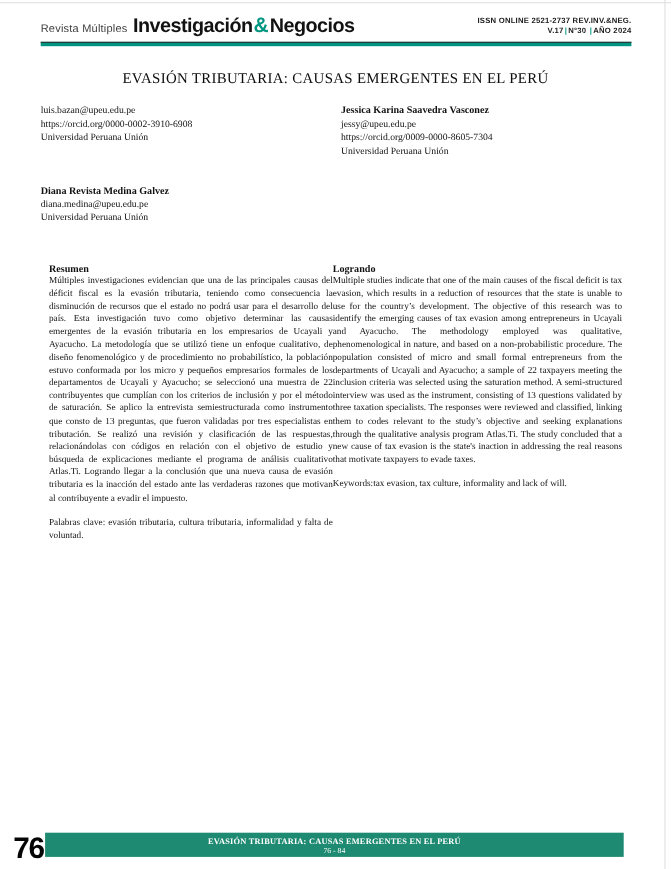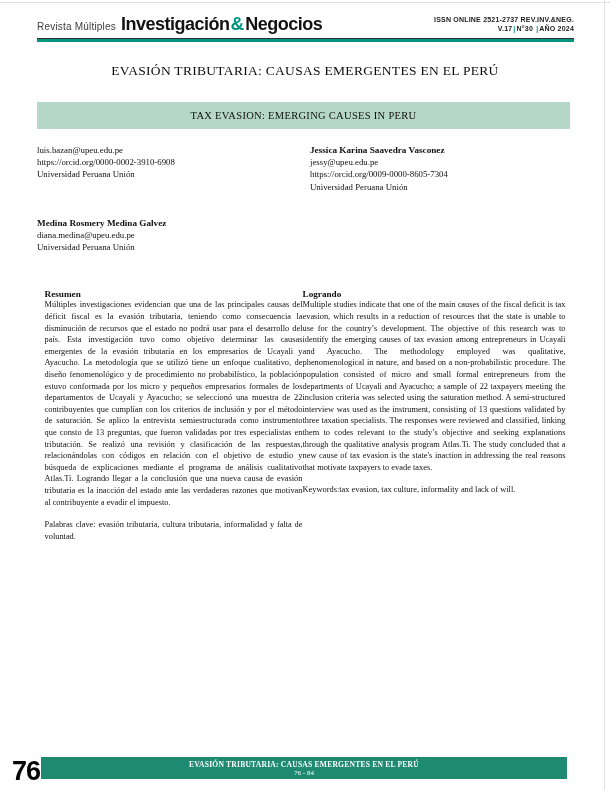--- a/index.html
+++ b/index.html
@@ -130,38 +130,35 @@
     </div>
     <div class="issn">
       <div>ISSN ONLINE 2521-2737 REV.INV.&amp;NEG.</div>
       <div><span>V.17</span><span class="sep">|</span><span>N°30</span> <span class="sep">|</span><span>AÑO 2024</span></div>
     </div>
   </header>
   <div class="rule"></div>
 
   <h1 class="title-es">EVASIÓN TRIBUTARIA: CAUSAS EMERGENTES EN EL PERÚ</h1>
 
-  <div class="title-en-band">
-    <span>TAX EVASION: EMERGING CAUSES IN PERU</span>
-  </div>
 
   <section class="authors">
     <div class="author-card">
       <div>luis.bazan@upeu.edu.pe</div>
       <div>https://orcid.org/0000-0002-3910-6908</div>
       <div>Universidad Peruana Unión</div>
     </div>
     <div class="author-card">
       <div class="author-name">Jessica Karina Saavedra Vasconez</div>
       <div>jessy@upeu.edu.pe</div>
       <div>https://orcid.org/0009-0000-8605-7304</div>
       <div>Universidad Peruana Unión</div>
     </div>
     <div class="author-card">
-      <div class="author-name">Medina Rosmery Medina Galvez</div>
+      <div class="author-name">Diana Revista Medina Galvez</div>
       <div>diana.medina@upeu.edu.pe</div>
       <div>Universidad Peruana Unión</div>
     </div>
   </section>
 
   <section class="abstracts">
     <div class="col">
       <h2>Resumen</h2>
       <p>Múltiples investigaciones evidencian que una de las principales causas del déficit fiscal es la evasión tributaria, teniendo como consecuencia la disminución de recursos que el estado no podrá usar para el desarrollo del país. Esta investigación tuvo como objetivo determinar las causas emergentes de la evasión tributaria en los empresarios de Ucayali y Ayacucho. La metodología que se utilizó tiene un enfoque cualitativo, de diseño fenomenológico y de procedimiento no probabilístico, la población estuvo conformada por los micro y pequeños empresarios formales de los departamentos de Ucayali y Ayacucho; se seleccionó una muestra de 22 contribuyentes que cumplían con los criterios de inclusión y por el método de saturación. Se aplico la entrevista semiestructurada como instrumento que consto de 13 preguntas, que fueron validadas por tres especialistas en tributación. Se realizó una revisión y clasificación de las respuestas, relacionándolas con códigos en relación con el objetivo de estudio y búsqueda de explicaciones mediante el programa de análisis cualitativo Atlas.Ti. Logrando llegar a la conclusión que una nueva causa de evasión tributaria es la inacción del estado ante las verdaderas razones que motivan al contribuyente a evadir el impuesto.</p>
       <p class="keywords">Palabras clave: evasión tributaria, cultura tributaria, informalidad y falta de voluntad.</p>

